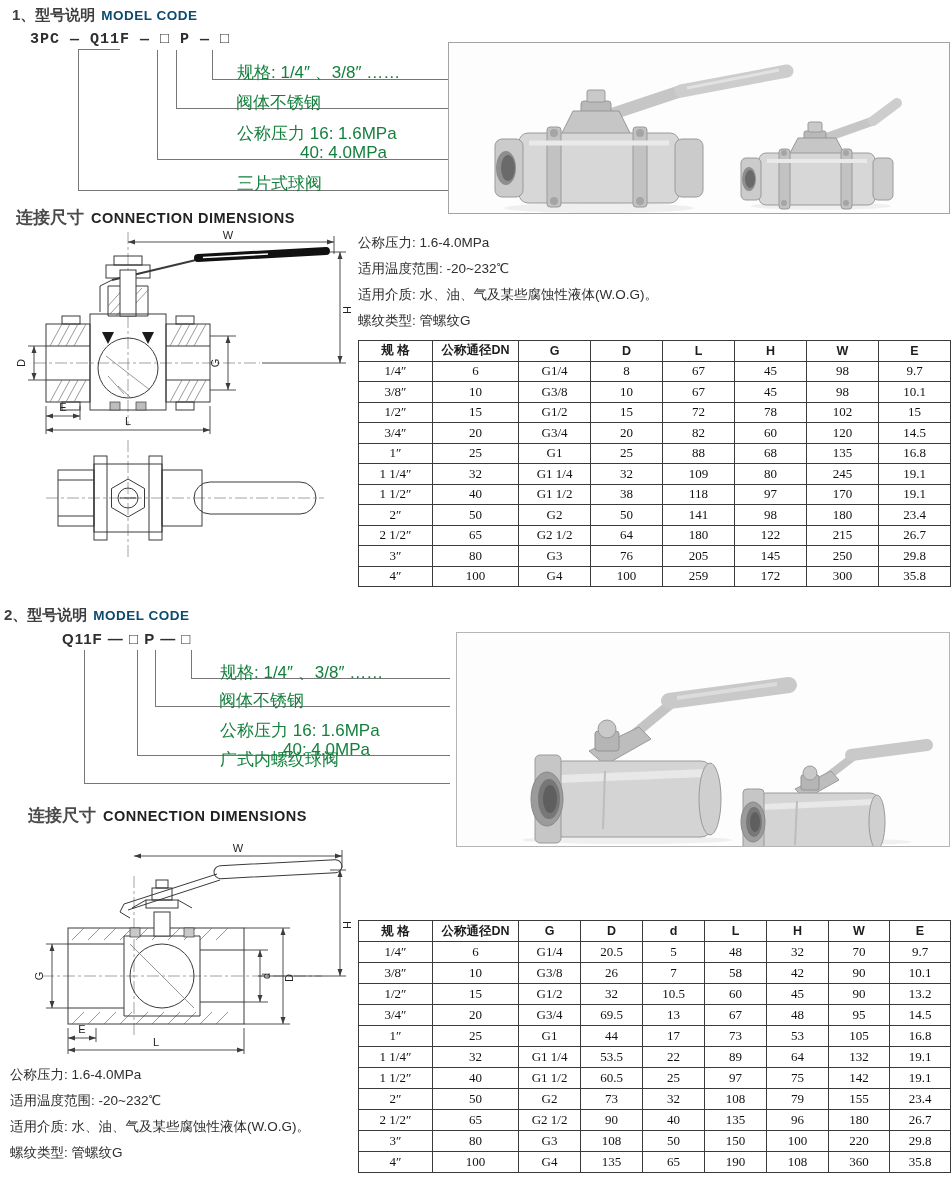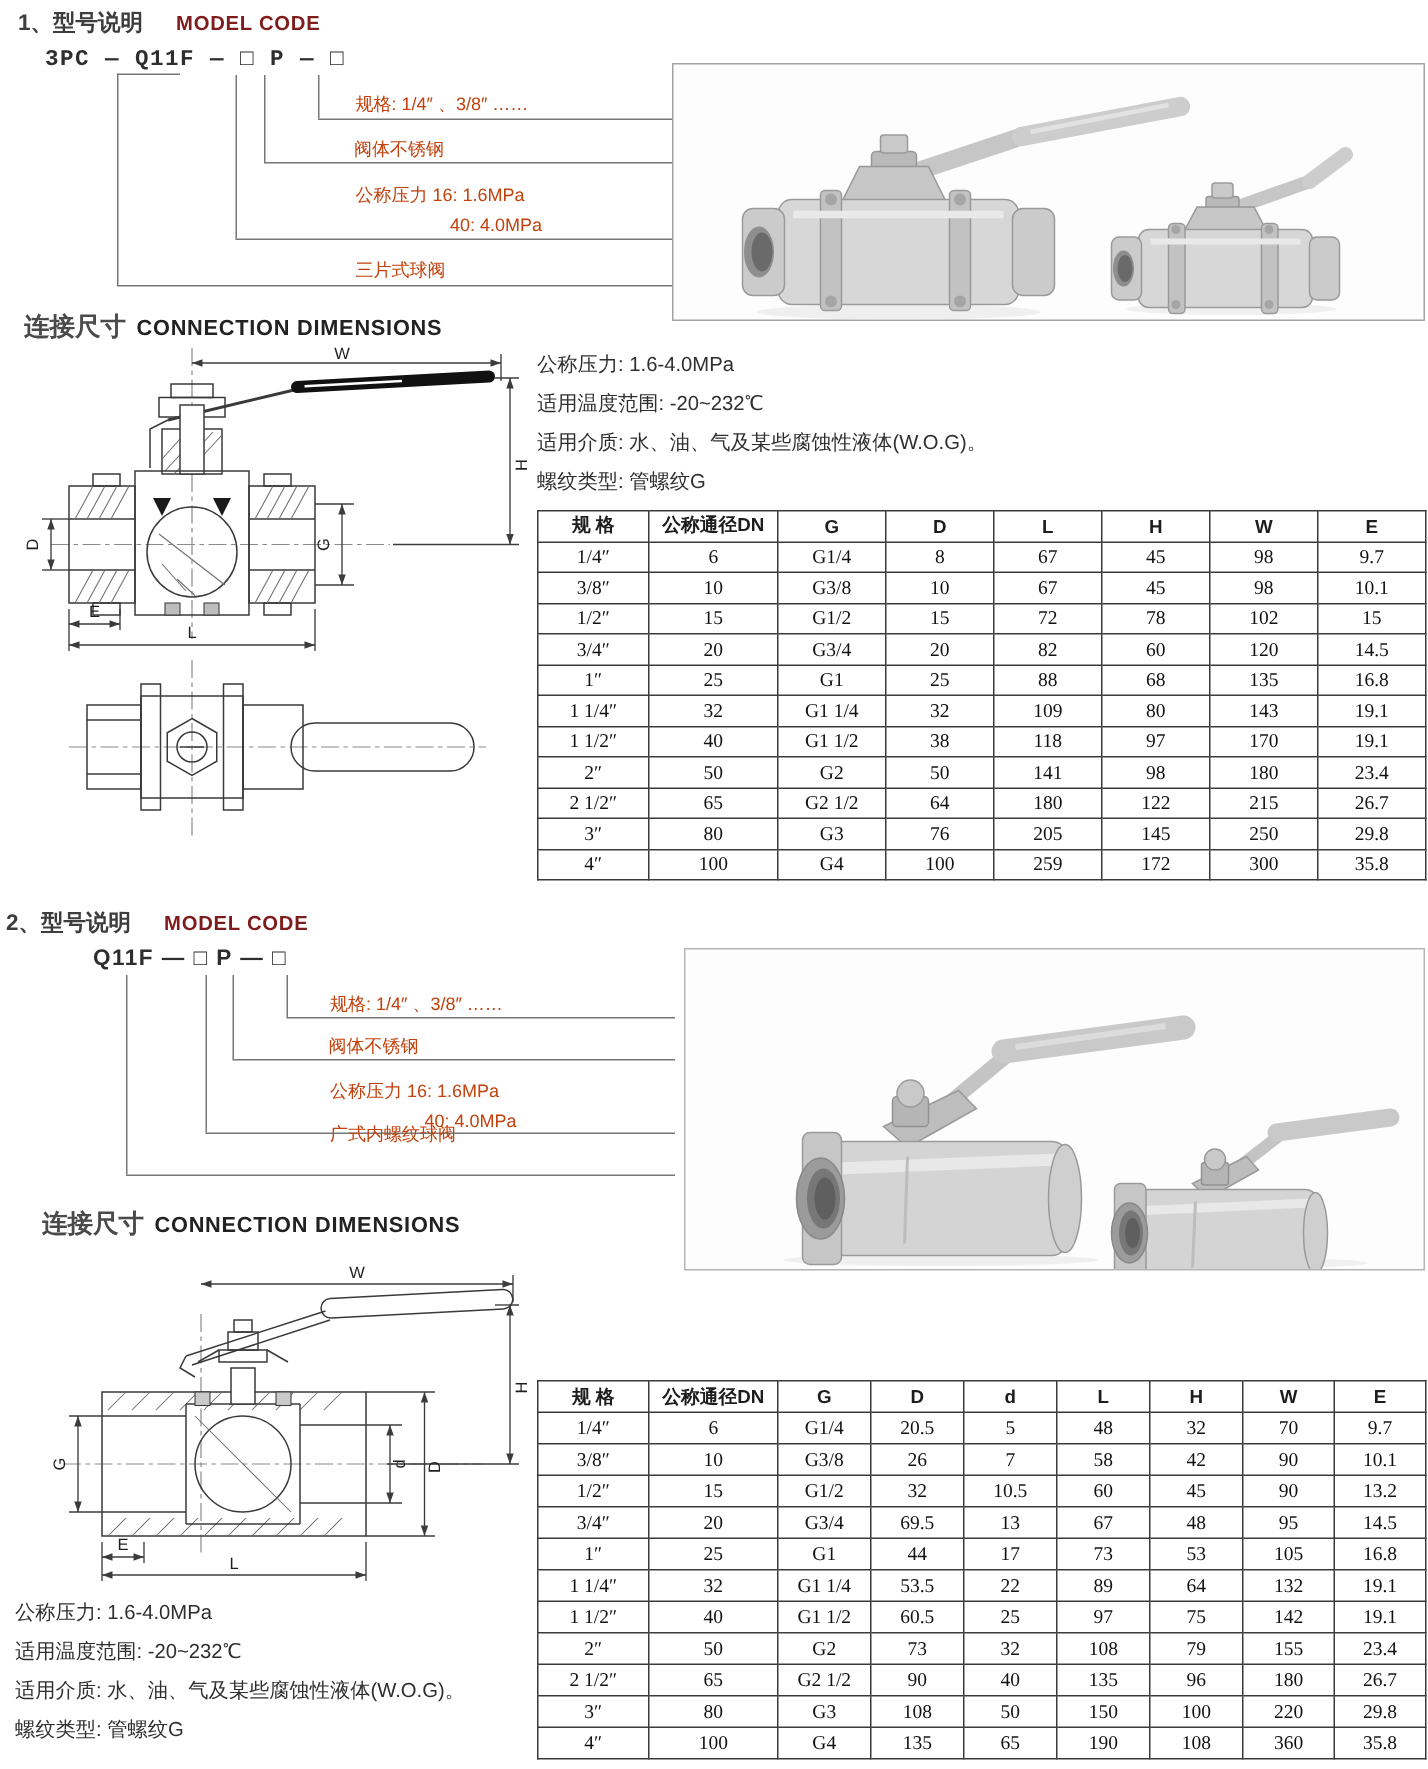--- a/index.html
+++ b/index.html
@@ -1,23 +1,23 @@
 <!DOCTYPE html>
 <html><head>
 <meta charset="utf-8">
 <style>
   html,body{margin:0;padding:0;background:#fff;}
   #page{position:relative;width:952px;height:1179px;background:#fff;overflow:hidden;
         font-family:"Liberation Sans",sans-serif;color:#333;}
   .abs{position:absolute;}
   .ln{position:absolute;background:#777;}
   .sec-title{font-size:15px;font-weight:bold;color:#3d3d3d;white-space:nowrap;}
-  .sec-title .en{font-size:13.5px;color:#7f1d1d;margin-left:22px;letter-spacing:.5px;}
+  .sec-title .en{font-size:13.5px;color:#0c4a6e;margin-left:6px;letter-spacing:.5px;}
   .model-code{font-size:15px;font-weight:bold;color:#2e2e2e;letter-spacing:1px;white-space:nowrap;}
-  .decode-label{font-size:12px;color:#c2410c;white-space:nowrap;}
+  .decode-label{font-size:17px;color:#15803d;white-space:nowrap;}
   .conn-title{font-size:17px;font-weight:bold;color:#4a4a4a;white-space:nowrap;}
   .conn-title .en{font-size:14.5px;color:#222;margin-left:7px;letter-spacing:.5px;}
   .spec-line{font-size:13.5px;color:#2f2f2f;white-space:nowrap;line-height:26px;}
   .photo{position:absolute;background:#fdfdfd;border:1px solid #a3a3a3;}
   table.dim{position:absolute;border-collapse:collapse;table-layout:fixed;background:#fff;}
   table.dim th{font-family:"Liberation Sans",sans-serif;font-size:12.5px;font-weight:bold;color:#1d1d1d;}
   table.dim td{font-family:"Liberation Serif",serif;font-size:13px;color:#111;}
   table.dim th,table.dim td{border:1px solid #3a3a3a;text-align:center;padding:0;white-space:nowrap;overflow:hidden;}
   table.t1 tr{height:20.5px;}
   table.t2 tr{height:21px;}
@@ -307,21 +307,21 @@
           <td>135</td>
           <td>16.8</td>
         </tr>
         <tr>
           <td>1 1/4″</td>
           <td>32</td>
           <td>G1 1/4</td>
           <td>32</td>
           <td>109</td>
           <td>80</td>
-          <td>143</td>
+          <td>245</td>
           <td>19.1</td>
         </tr>
         <tr>
           <td>1 1/2″</td>
           <td>40</td>
           <td>G1 1/2</td>
           <td>38</td>
           <td>118</td>
           <td>97</td>
           <td>170</td>

